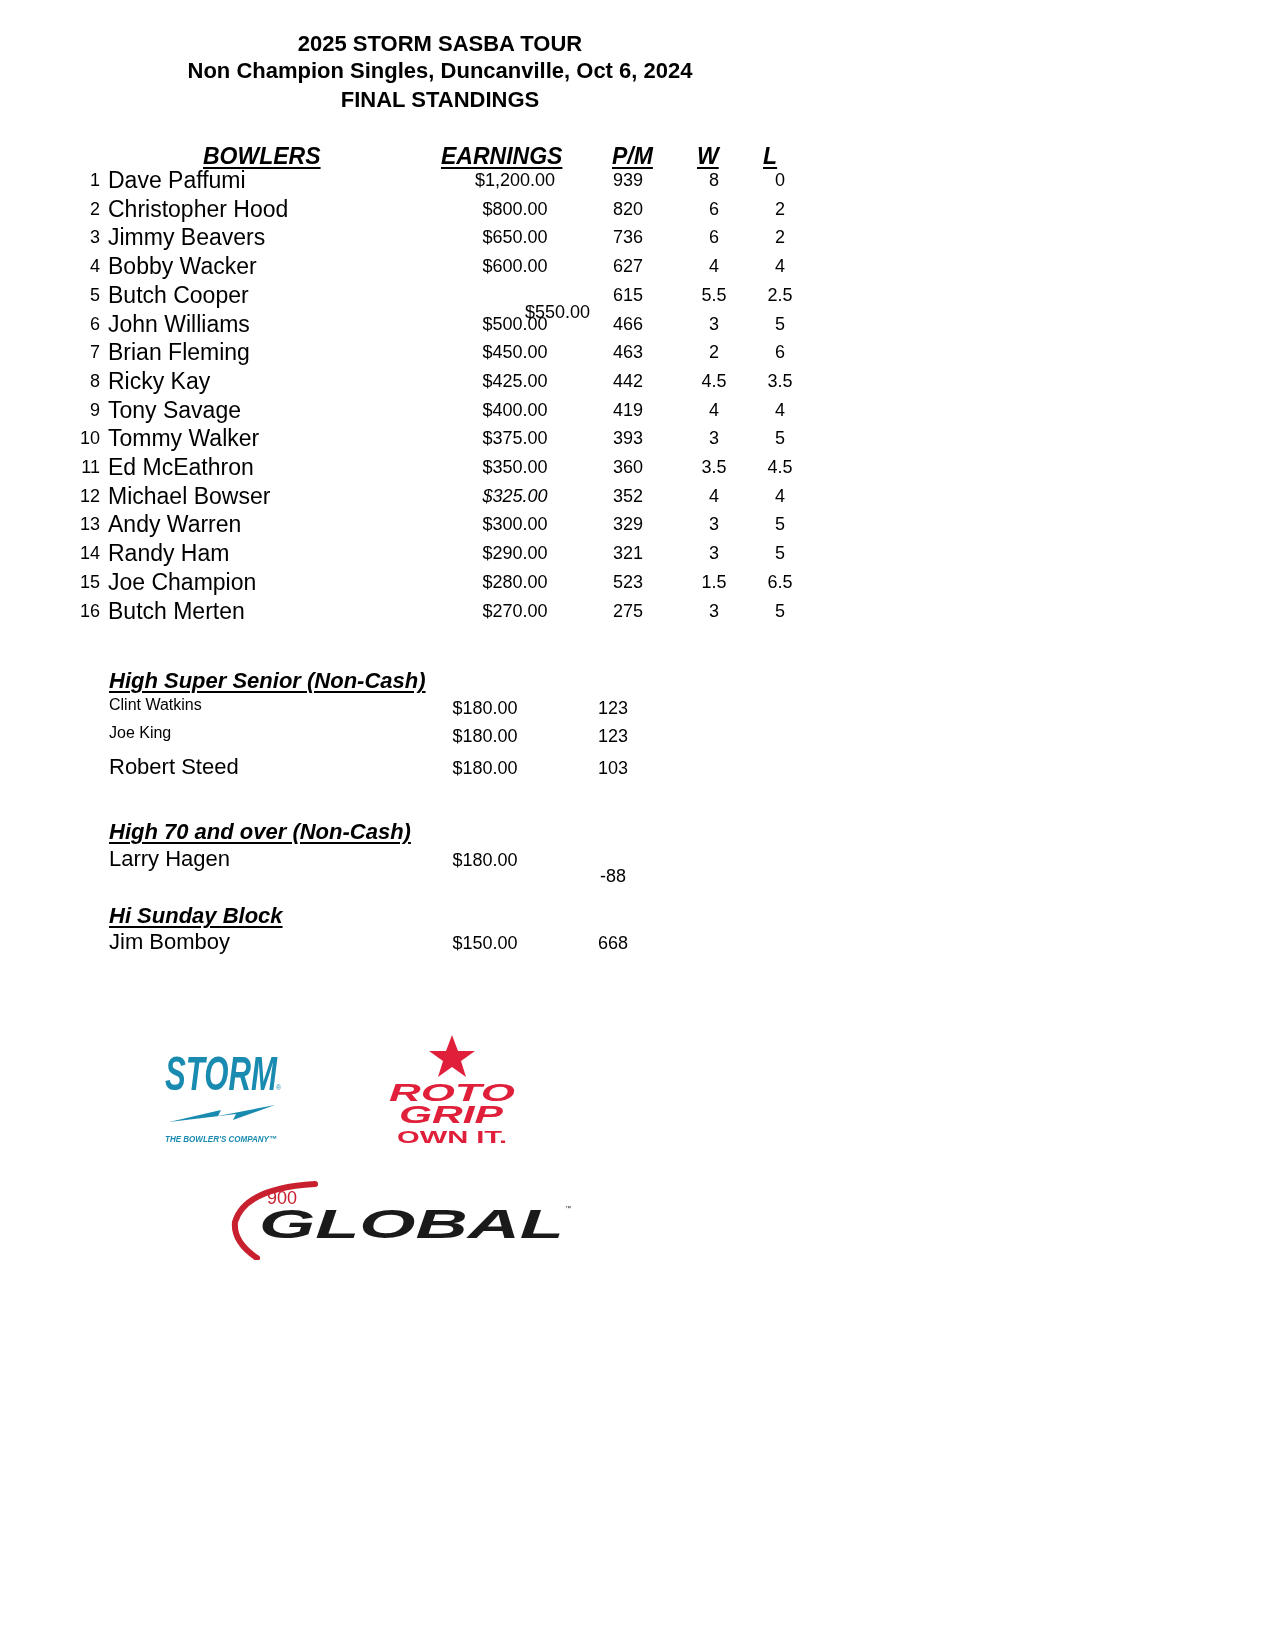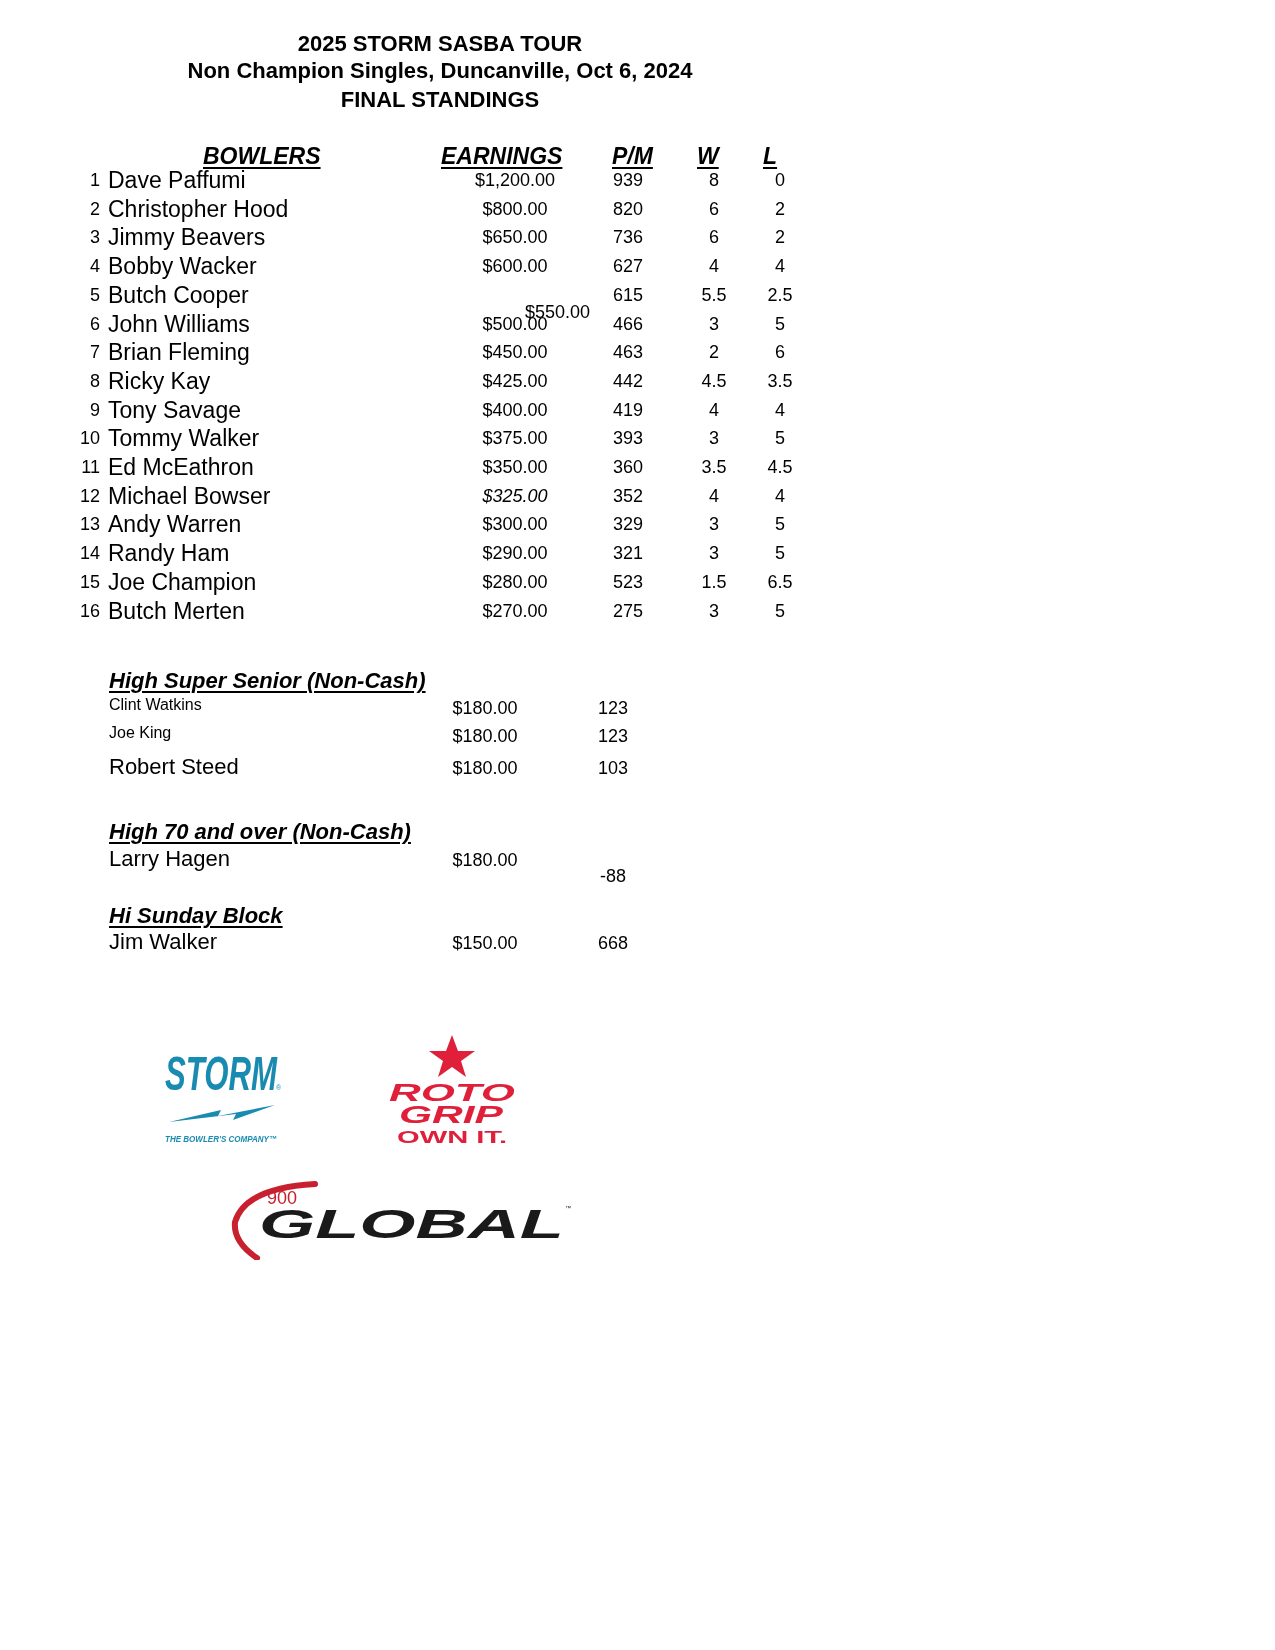--- a/index.html
+++ b/index.html
@@ -183,21 +183,21 @@
       <div class="abs sec-hdr" style="left: 109px; top: 819px;">High 70 and over (Non-Cash)</div>
       <div>
         <div class="abs sec-name big" style="left: 109px; top: 846px;">Larry Hagen</div>
         <div class="abs num" style="left: 420px; width: 130px; top: 850px;">$180.00</div>
         <div class="abs num" style="left: 583px; width: 60px; top: 850px; margin-top: 16px;">-88</div>
       </div>
     </div>
     <div>
       <div class="abs sec-hdr" style="left: 109px; top: 903px;">Hi Sunday Block</div>
       <div>
-        <div class="abs sec-name big" style="left: 109px; top: 929px;">Jim Walker</div>
+        <div class="abs sec-name big" style="left: 109px; top: 929px;">Jim Bomboy</div>
         <div class="abs num" style="left: 420px; width: 130px; top: 933px;">$150.00</div>
         <div class="abs num" style="left: 583px; width: 60px; top: 933px;">668</div>
       </div>
     </div>
   </div>
 
 <div class="logo" style="left:163px; top:1042px; width:130px; height:105px;">
   <svg width="130" height="105" viewBox="0 0 130 105">
     <text x="2" y="48" font-family="Liberation Sans, sans-serif" font-weight="bold" font-style="italic" font-size="48" fill="#1a8bb0" textLength="112" lengthAdjust="spacingAndGlyphs">STORM</text>
     <text x="113" y="48" font-family="Liberation Sans, sans-serif" font-size="7" fill="#1a8bb0">®</text>

